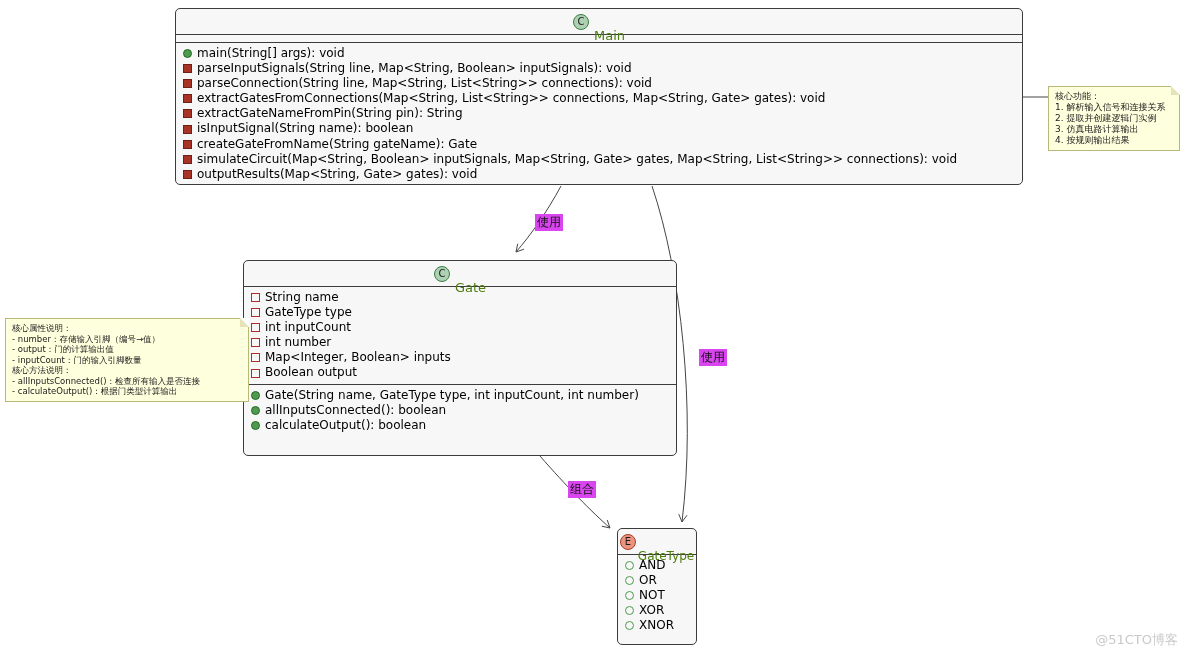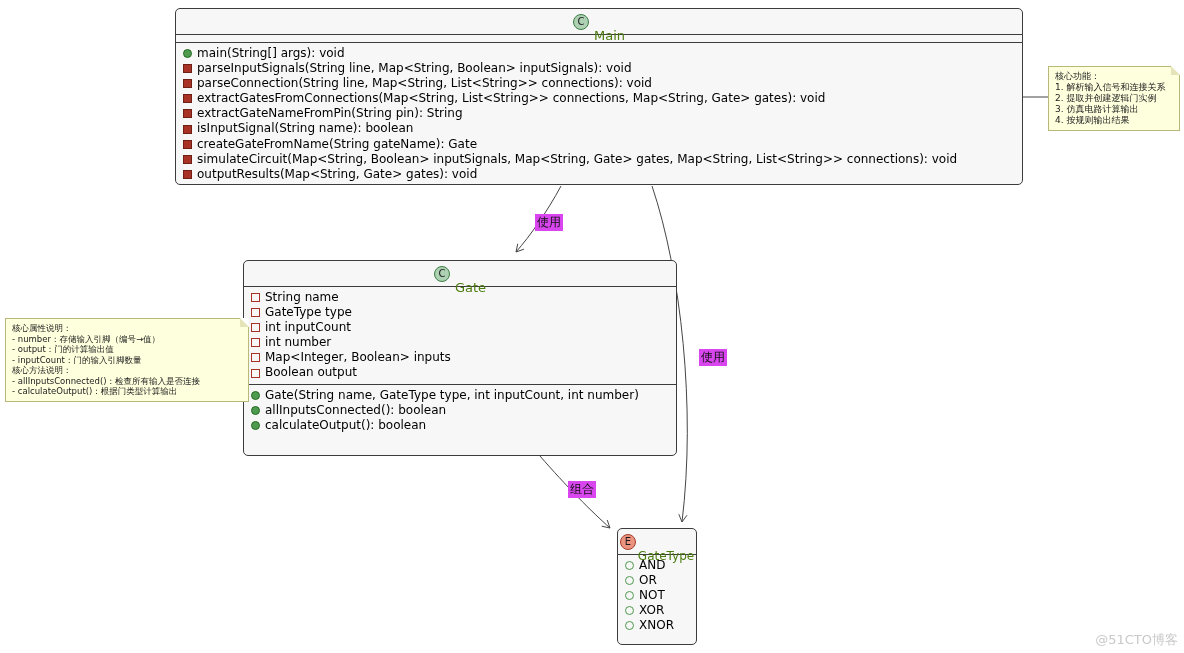--- a/index.html
+++ b/index.html
@@ -67,21 +67,21 @@
     padding:4px 6px;
     z-index:2;
     color:#222;
   }
   .note::before { 
     content:""; position:absolute; top:-1px; right:-1px;
     width:0; height:0;
     border-style:solid; border-width:0 9px 9px 0;
     border-color:#ffffff #ffffff #E4E4B8 transparent;
   }
-  .note-main  { font-size:9px;   line-height:11px; }
+  .note-main  { font-size:9px;   line-height:11px;margin-top:20px; }
   .note-gate  { font-size:8.5px; line-height:10.5px; }
   .note-line { white-space:nowrap; }
 
   
   .edge-label {
     position:absolute;
     font-size:12px;
     background:#d946ef;
     padding:0 2px;
     z-index:3;

